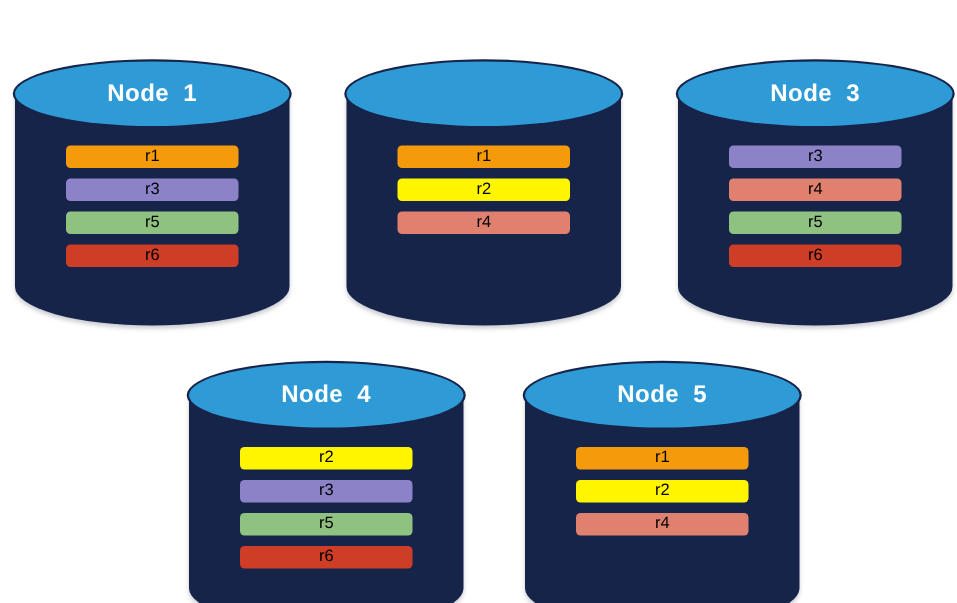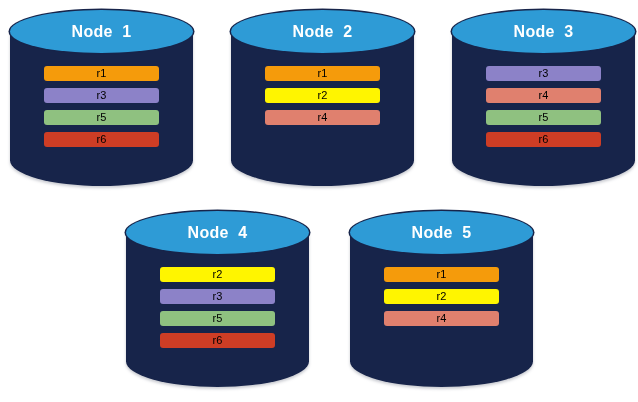--- a/index.html
+++ b/index.html
@@ -20,20 +20,21 @@
     left: 0;
     top: 0;
     width: 638px;
     height: 402px;
   }
 
   .node {
     position: absolute;
     width: 212px;
     height: 176px;
+    margin-top: 31px;
   }
 
   
   .cyl-body {
     position: absolute;
     left: 0;
     top: 21px;
     width: 183px;
     height: 155px;
     background: #17244a;
@@ -105,21 +106,20 @@
       <div class="bar-stack">
         <div class="bar" style="background: rgb(245, 155, 11);">r1</div>
         <div class="bar" style="background: rgb(140, 130, 200);">r3</div>
         <div class="bar" style="background: rgb(143, 193, 128);">r5</div>
         <div class="bar" style="background: rgb(206, 61, 37);">r6</div>
       </div>
     </div>
     <div class="node" style="left: 231px; top: 10px;">
       <div class="cyl-body" style="background: rgb(23, 36, 74);"></div>
       <div class="cyl-top" style="background: rgb(46, 155, 214);"></div>
-      <div class="node-title">Node  2</div>
       <div class="bar-stack">
         <div class="bar" style="background: rgb(245, 155, 11);">r1</div>
         <div class="bar" style="background: rgb(255, 245, 0);">r2</div>
         <div class="bar" style="background: rgb(224, 128, 110);">r4</div>
       </div>
     </div>
     <div class="node" style="left: 452px; top: 10px; padding-left: 40px;">
       <div class="cyl-body" style="background: rgb(23, 36, 74);"></div>
       <div class="cyl-top" style="background: rgb(46, 155, 214);"></div>
       <div class="node-title">Node  3</div>

